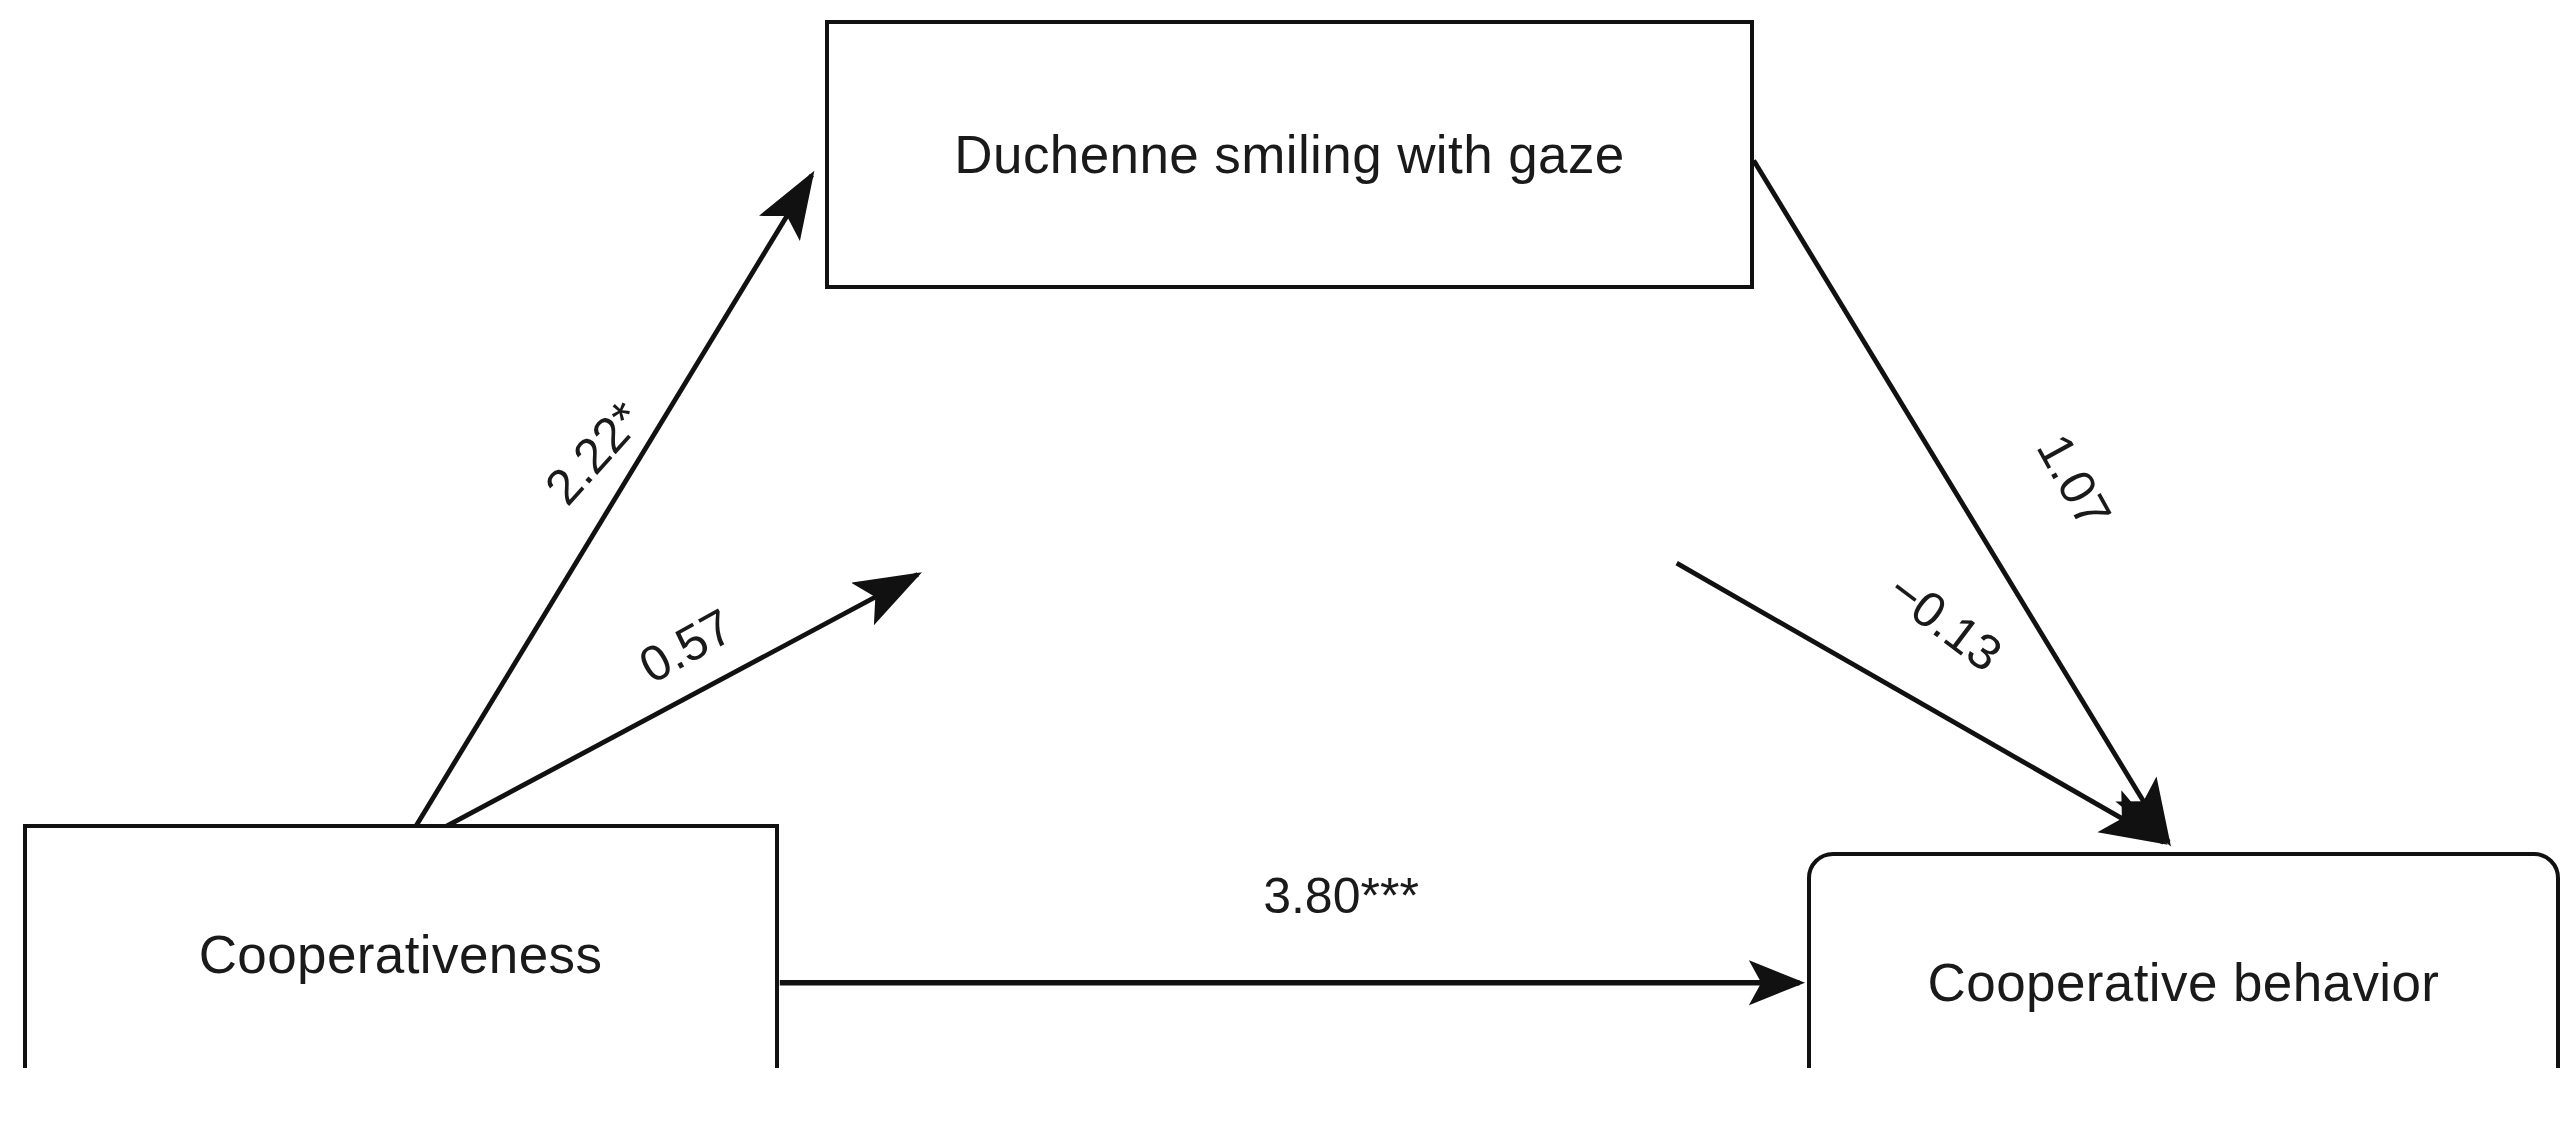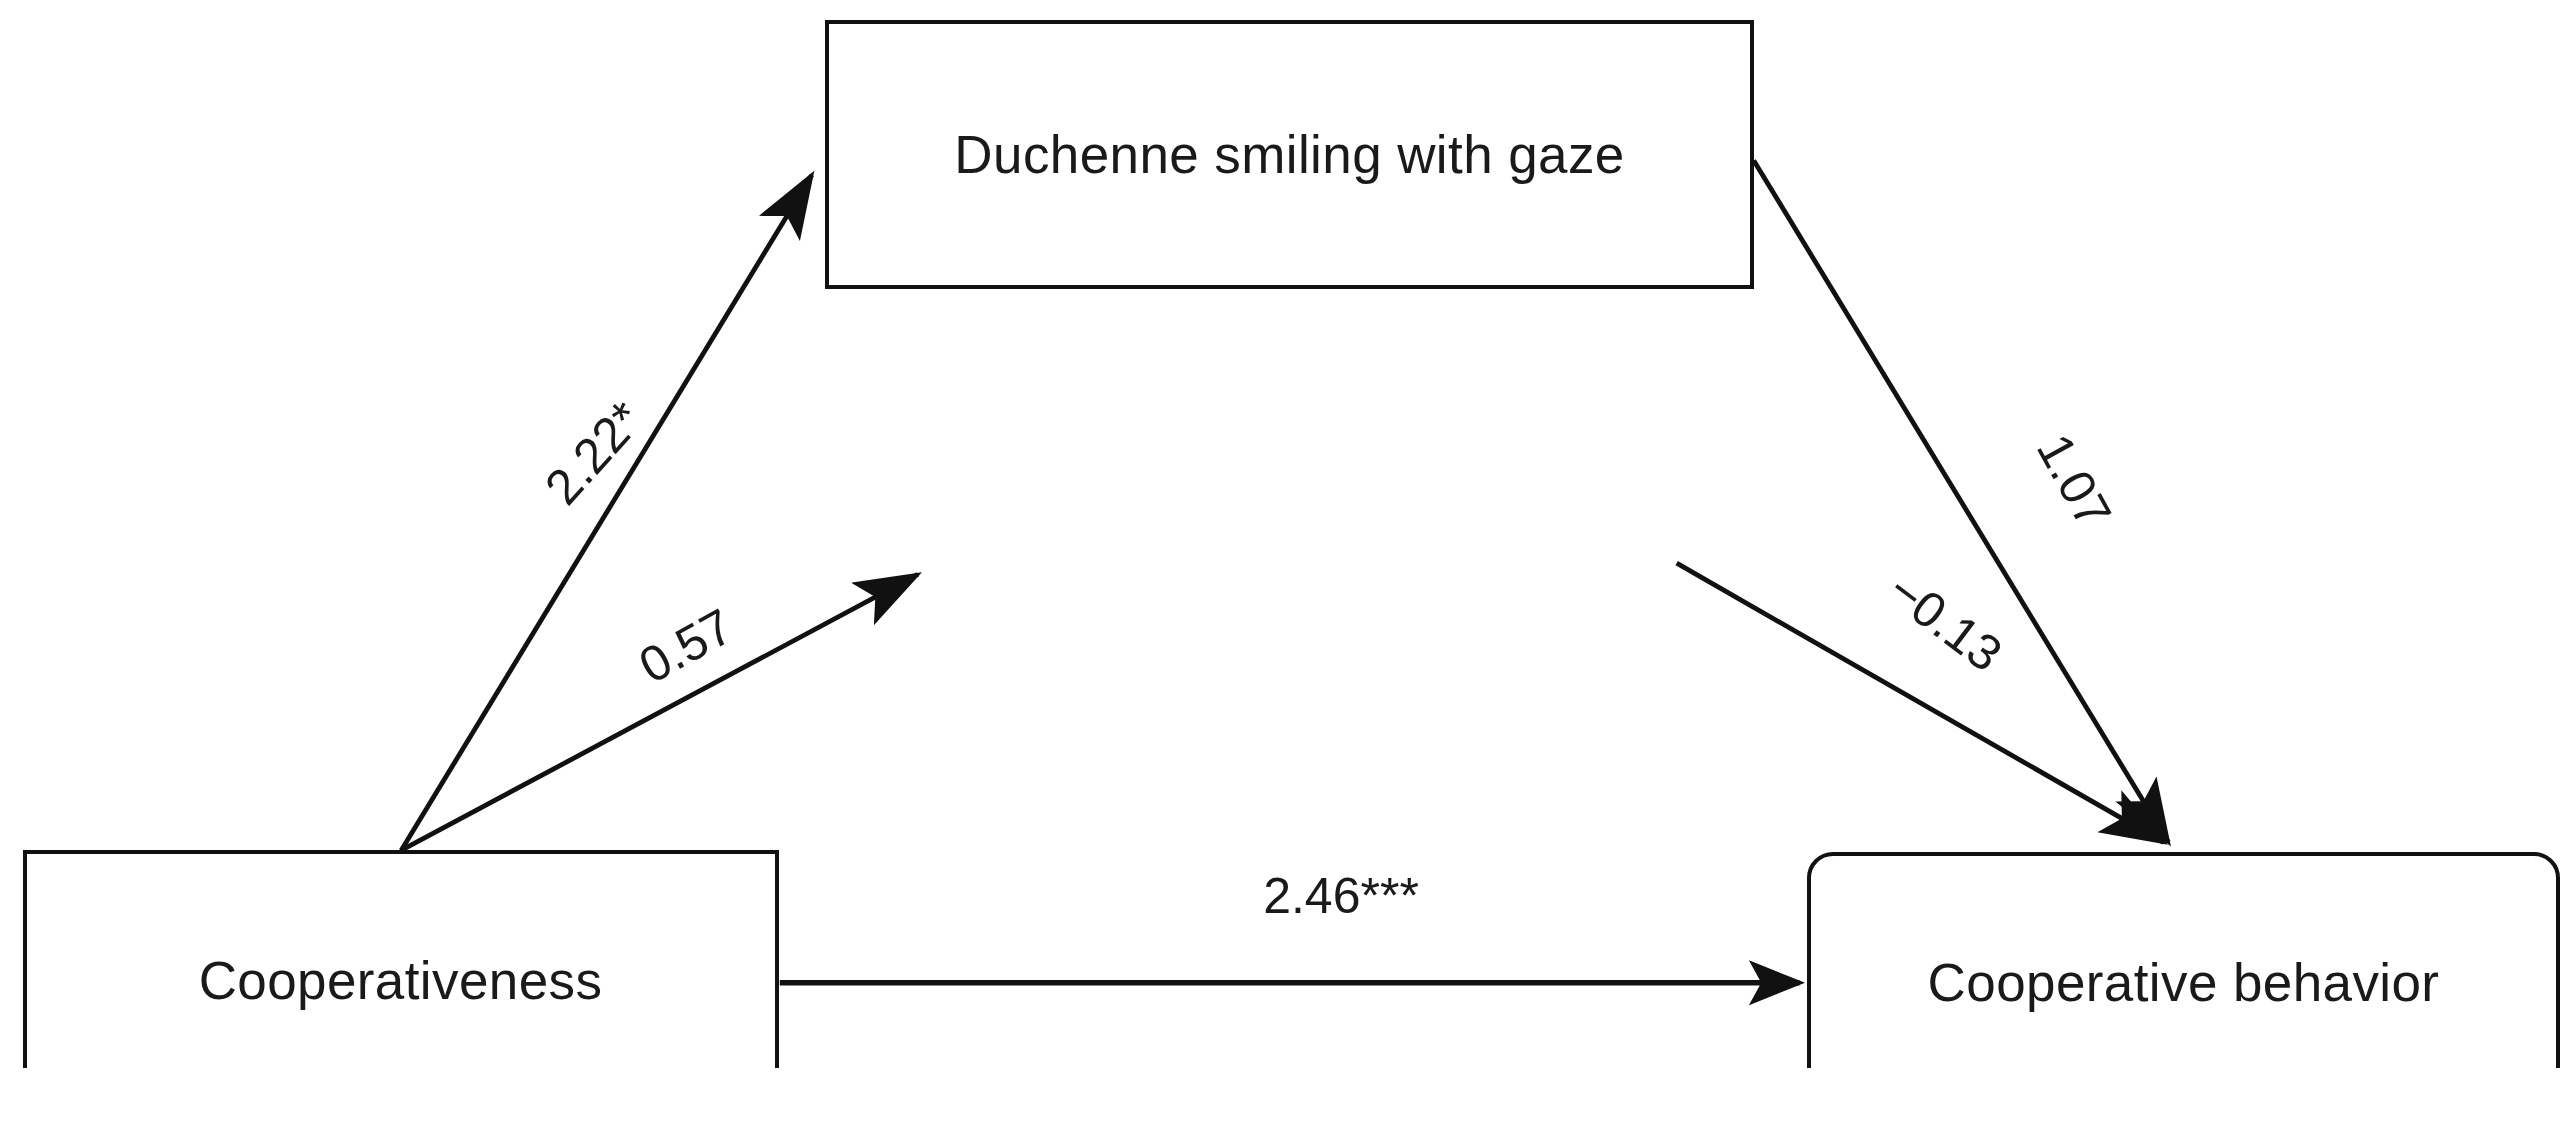--- a/index.html
+++ b/index.html
@@ -80,21 +80,21 @@
     <line x1="2090" y1="702" x2="2697" y2="1050" stroke="#111111" stroke-width="6" marker-end="url(#ah-thin)"></line>
 
     <line x1="972" y1="1225" x2="2243" y2="1225" stroke="#111111" stroke-width="7" marker-end="url(#ah-thick)"></line>
   </svg>
 
   <div class="node-box" style="left:825px; top:20px; width:929px; height:269px;">
     <span class="node-label">Duchenne smiling with gaze</span>
   </div>
 
 
-  <div class="node-box" style="left:22.5px; top:850px; width:756px; height:261px;text-align:center;">
+  <div class="node-box" style="left:22.5px; top:824px; width:756px; height:261px;text-align:center;">
     <span class="node-label">Cooperativeness</span>
   </div>
 
   <div class="node-box" style="left:1807px; top:852px; width:753px; height:261px;border-radius:26px;">
     <span class="node-label">Cooperative behavior</span>
   </div>
 
   <div class="edge-label" style="left:594px; top:453px; transform:translate(-50%,-50%) rotate(-48deg);">
     <span>2.22</span><span class="stars">*</span>
   </div>
@@ -105,17 +105,17 @@
 
   <div class="edge-label" style="left:2074px; top:481px; transform:translate(-50%,-50%) rotate(61deg);">
     <span>1.07</span><span class="stars"></span>
   </div>
 
   <div class="edge-label" style="left:1945px; top:622px; transform:translate(-50%,-50%) rotate(37deg);">
     <span>−0.13</span><span class="stars"></span>
   </div>
 
   <div class="edge-label" style="left:1341px; top:896px; transform:translate(-50%,-50%) rotate(0deg);">
-    <span>2.46</span><span class="stars">***</span>
+    <span>3.80</span><span class="stars">***</span>
   </div>
 
 </div>
 
 
 </body></html>

